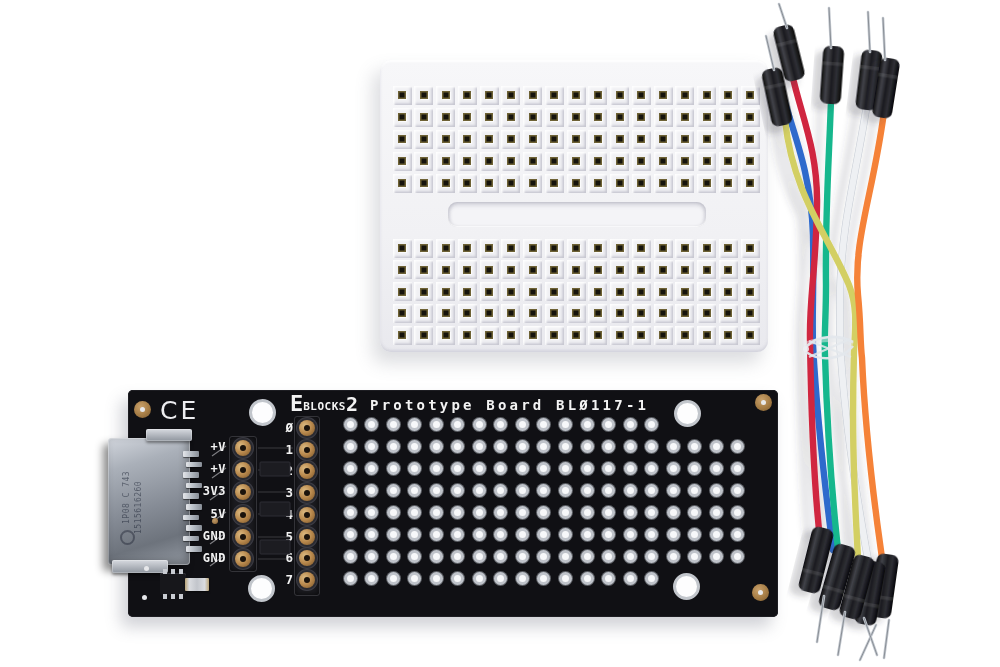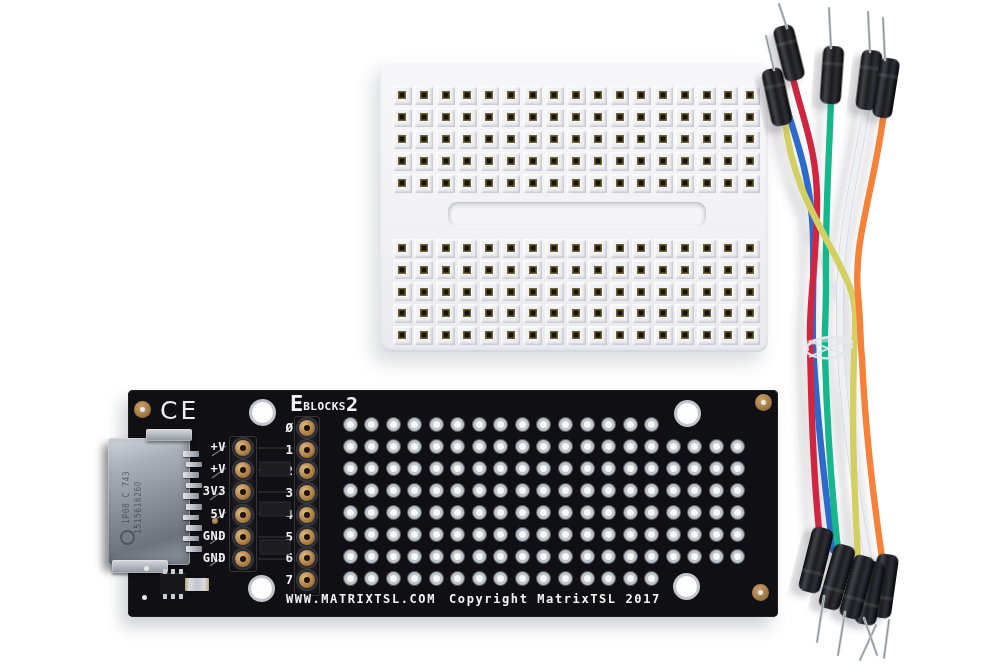--- a/index.html
+++ b/index.html
@@ -597,20 +597,21 @@
     <div class="mhole" style="left:120px;top:185px;"></div>
     <div class="mhole" style="left:546px;top:10px;"></div>
     <div class="mhole" style="left:545px;top:183px;"></div>
 
     <div class="ce silk" style="font-family:'DejaVu Sans','Liberation Sans',sans-serif;">CE</div>
 
     <div class="pcb-title silk">
       <span class="t-e">E</span>
         <span class="t-blocks">BLOCKS</span>
         <span class="t-2">2</span>
+        <span class="t-rest">Prototype Board BLØ117-1</span>
     </div>
 
     <div class="strip" style="left:101px;top:46px;width:28px;height:136px;"></div>
     <div class="strip" style="left:166px;top:26px;width:26px;height:180px;"></div>
 
     <div id="pcb-decor">
         <div class="hpin" style="left: 107px; top: 50px;"></div>
         <div class="plabel silk" style="left: 56px; top: 50px;">+V</div>
         <div class="hpin" style="left: 107px; top: 72.2px;"></div>
         <div class="plabel silk" style="left: 56px; top: 72.2px;">+V</div>
@@ -836,24 +837,20 @@
         <i style="left:19px;top:-4px;"></i>
       <i style="left:3px;top:21px;"></i>
         <i style="left:11px;top:21px;"></i>
         <i style="left:19px;top:21px;"></i>
     </div>
     <div class="smd-r"></div>
     <div class="via" style="left:84px;top:128px;"></div>
     <div class="dot" style="left:16px;top:176px;"></div>
     <div class="dot" style="left:14px;top:205px;"></div>
 
-    <div class="pcb-footer silk">
-      <span>WWW.MATRIXTSL.COM</span>
-      <span>Copyright MatrixTSL 2017</span>
-    </div>
   </div>
 
   <div class="wires">
     <svg id="wiresvg" width="1000" height="667" viewBox="0 0 1000 667">
         <defs>
           <linearGradient id="connGrad" x1="0" y1="0" x2="1" y2="0">
             <stop offset="0" stop-color="#0b0b0d"></stop>
             <stop offset="0.25" stop-color="#414249"></stop>
             <stop offset="0.5" stop-color="#1b1b1f"></stop>
             <stop offset="0.72" stop-color="#2e2f35"></stop>

